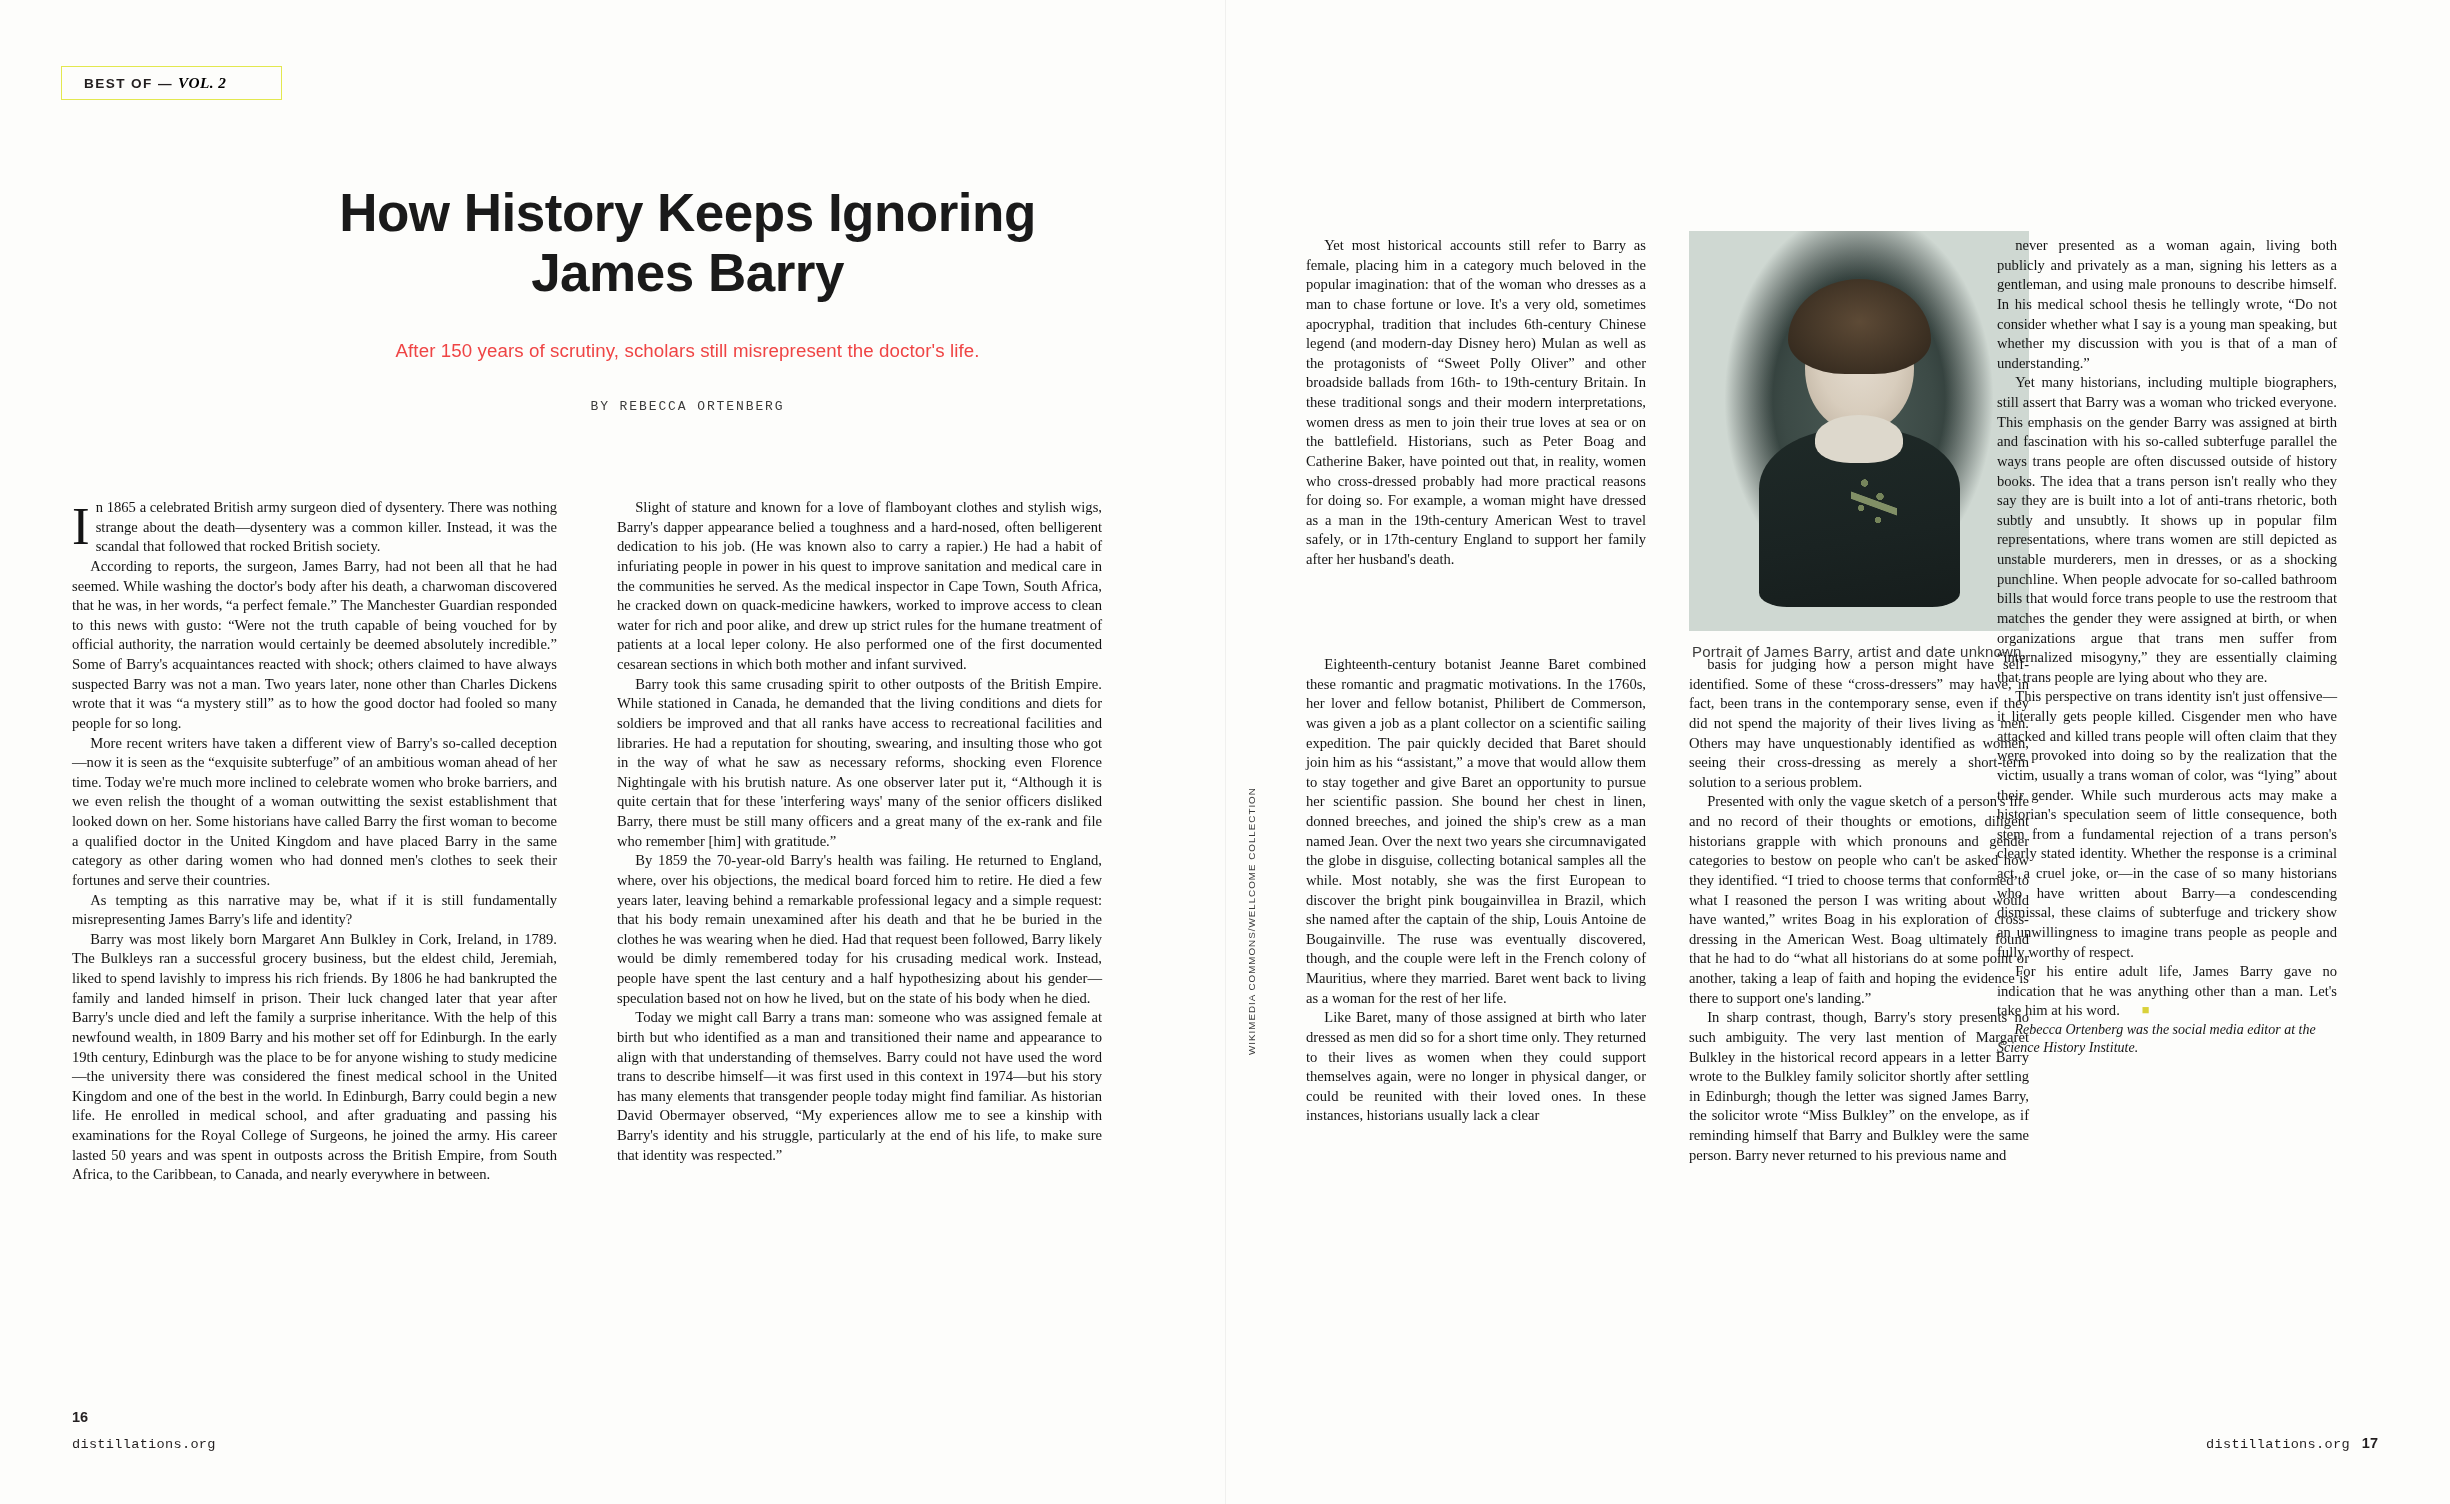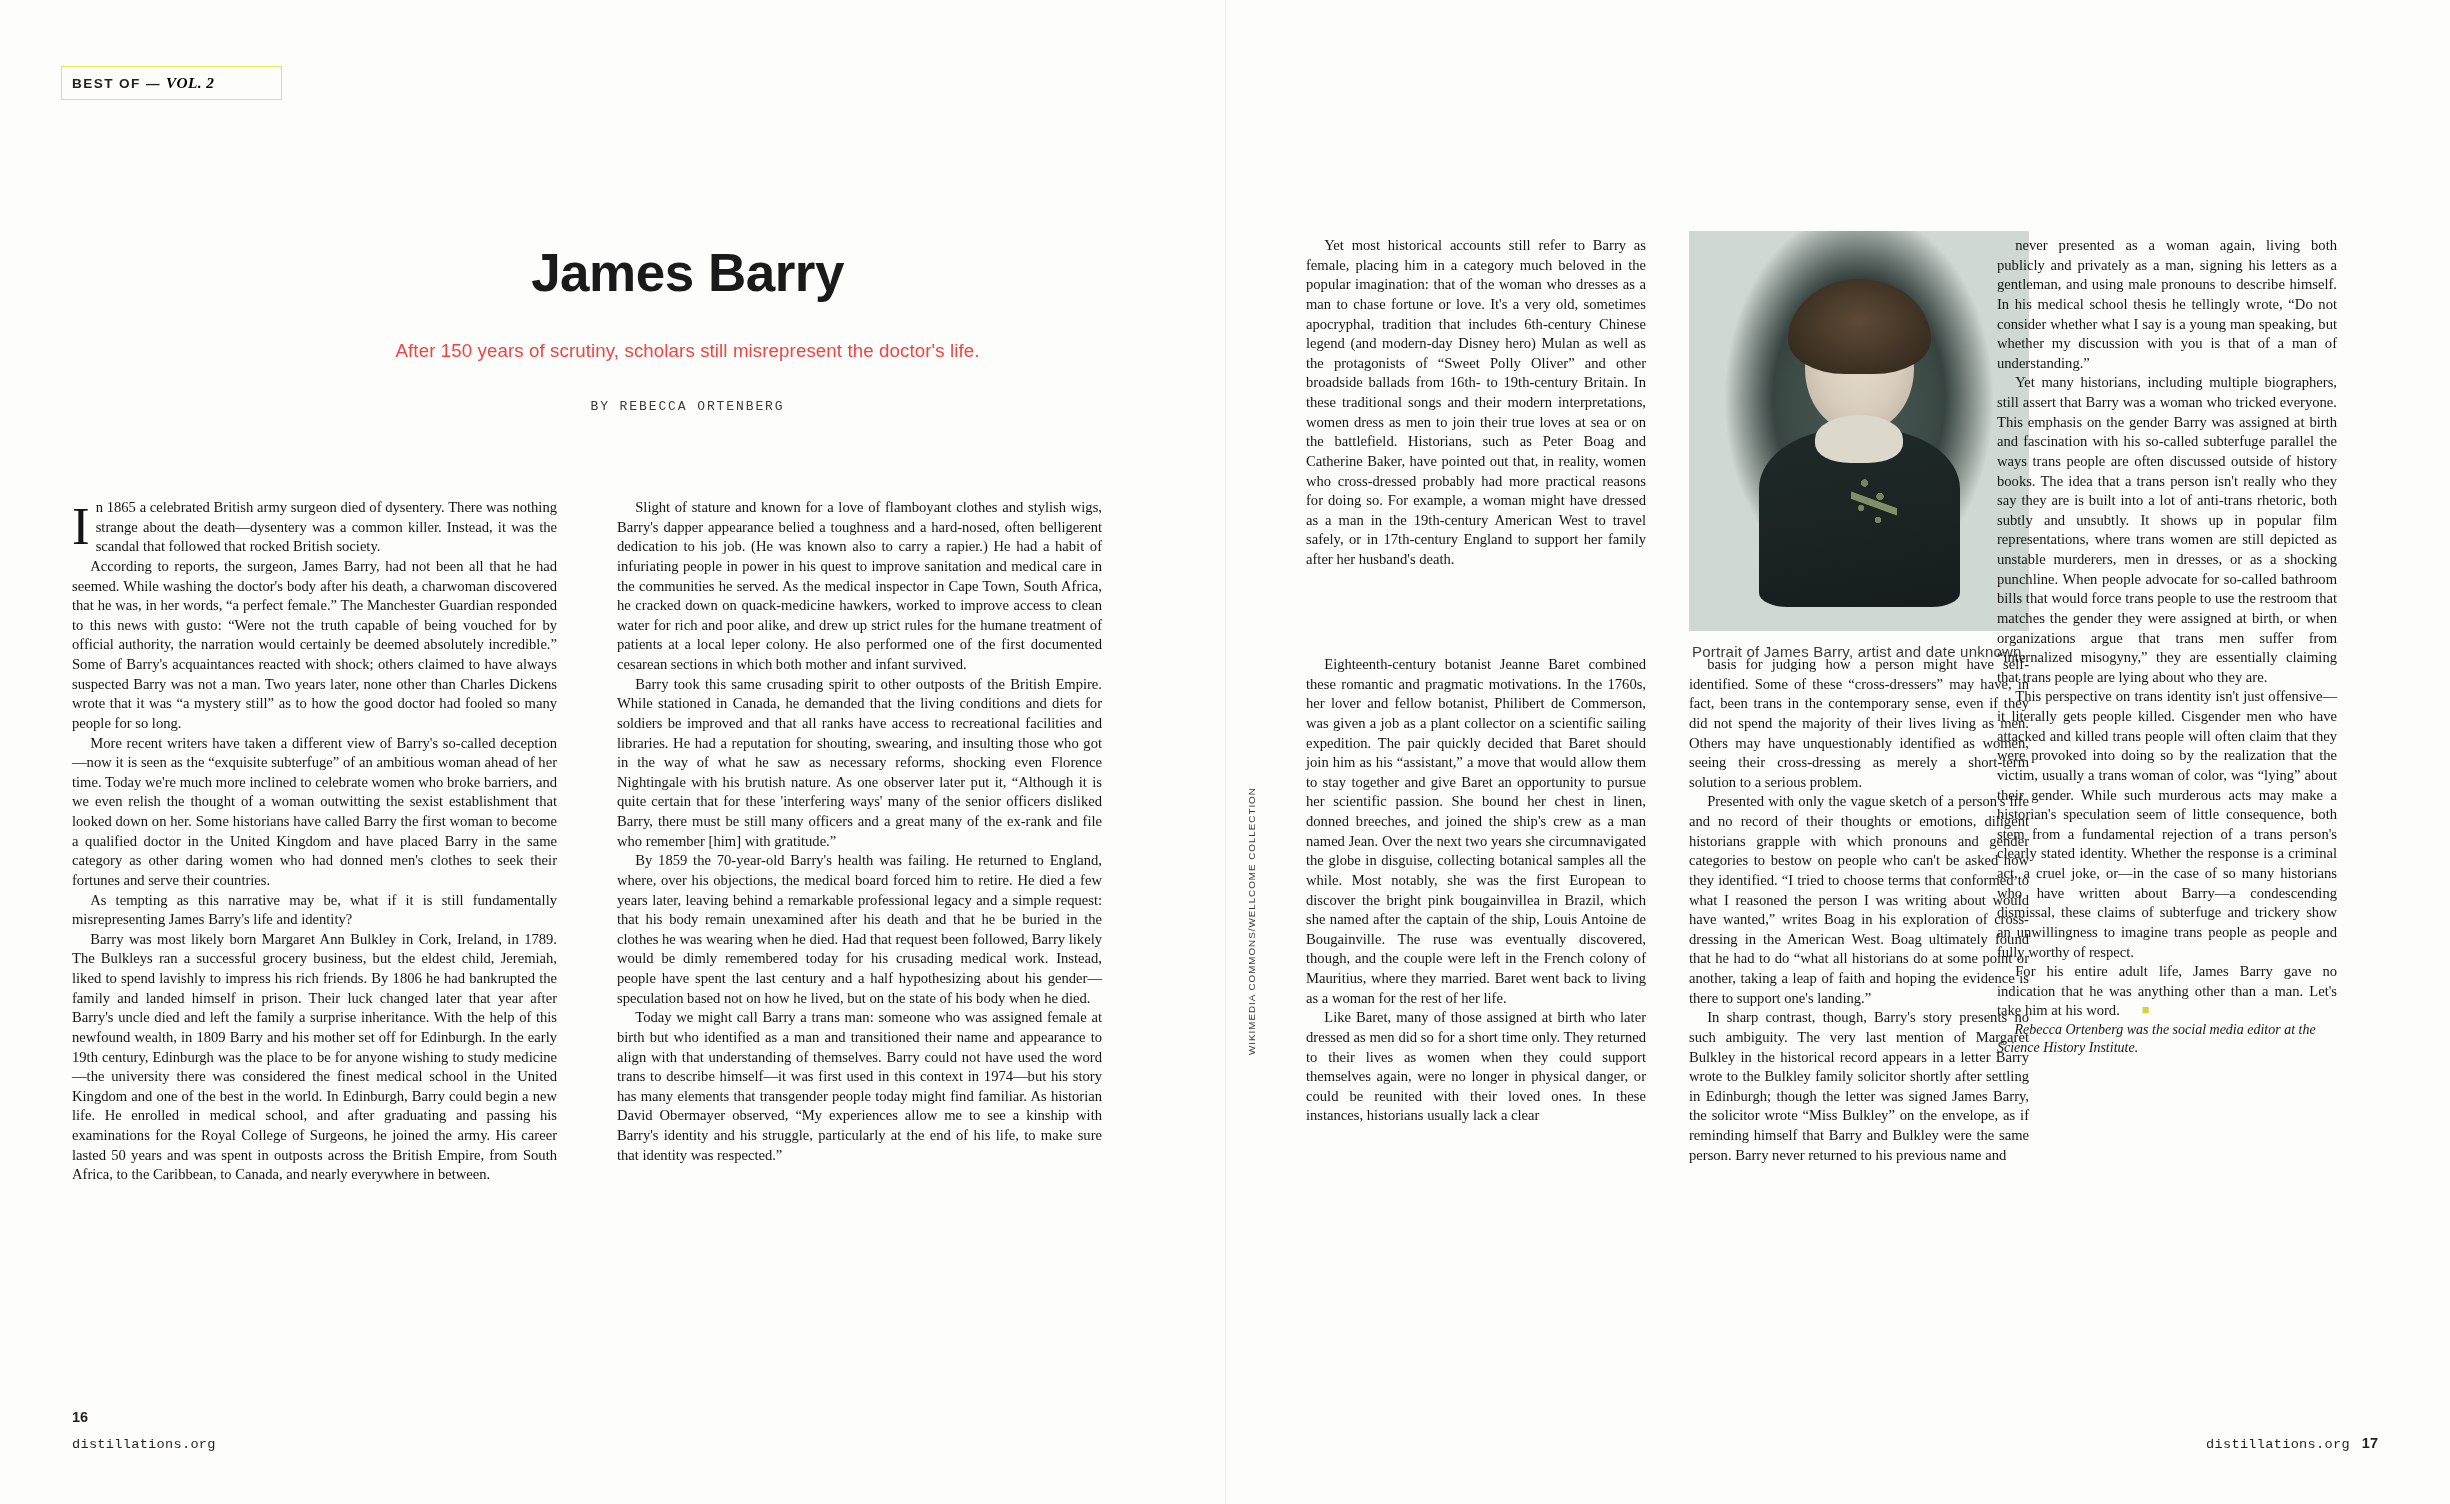--- a/index.html
+++ b/index.html
@@ -41,21 +41,21 @@
   .runhead {
     position: absolute;
     left: 61px;
     top: 66px;
     width: 221px;
     height: 34px;
     border: 1.7px solid #e3e84f;
     box-sizing: border-box;
     display: flex;
     align-items: center;
-    padding-left: 10px;
+    padding-left: 22px;
   }
   .runhead .rh-text {
     font-family: "Liberation Sans", sans-serif;
     font-size: 13.6px;
     letter-spacing: 1.4px;
     color: #231f20;
     font-weight: 700;
   }
   .runhead .rh-vol {
     font-family: "Liberation Serif", serif;
@@ -267,21 +267,21 @@
   <div class="page-bg-right"></div>
   <div class="gutter"></div>
 
   <div class="runhead">
     <span class="rh-text">BEST OF —</span>
     <span class="rh-vol">VOL. 2</span>
   </div>
 
   <div class="titleblock">
     <h1 class="headline">
-      <br>
+      <span>How History Keeps Ignoring</span><br>
       <span>James Barry</span>
     </h1>
     <div class="deck">After 150 years of scrutiny, scholars still misrepresent the doctor's life.</div>
     <div class="byline">BY REBECCA ORTENBERG</div>
   </div>
 
   <div class="col c1">
     <p class="first"><span class="dropcap">I</span><span>n 1865 a celebrated British army surgeon died of dysentery. There was nothing strange about the death—dysentery was a common killer. Instead, it was the scandal that followed that rocked British society.</span></p>
     <p>According to reports, the surgeon, James Barry, had not been all that he had seemed. While washing the doctor's body after his death, a charwoman discovered that he was, in her words, “a perfect female.” The Manchester Guardian responded to this news with gusto: “Were not the truth capable of being vouched for by official authority, the narration would certainly be deemed absolutely incredible.” Some of Barry's acquaintances reacted with shock; others claimed to have always suspected Barry was not a man. Two years later, none other than Charles Dickens wrote that it was “a mystery still” as to how the good doctor had fooled so many people for so long.</p>
     <p>More recent writers have taken a different view of Barry's so-called deception—now it is seen as the “exquisite subterfuge” of an ambitious woman ahead of her time. Today we're much more inclined to celebrate women who broke barriers, and we even relish the thought of a woman outwitting the sexist establishment that looked down on her. Some historians have called Barry the first woman to become a qualified doctor in the United Kingdom and have placed Barry in the same category as other daring women who had donned men's clothes to seek their fortunes and serve their countries.</p>

